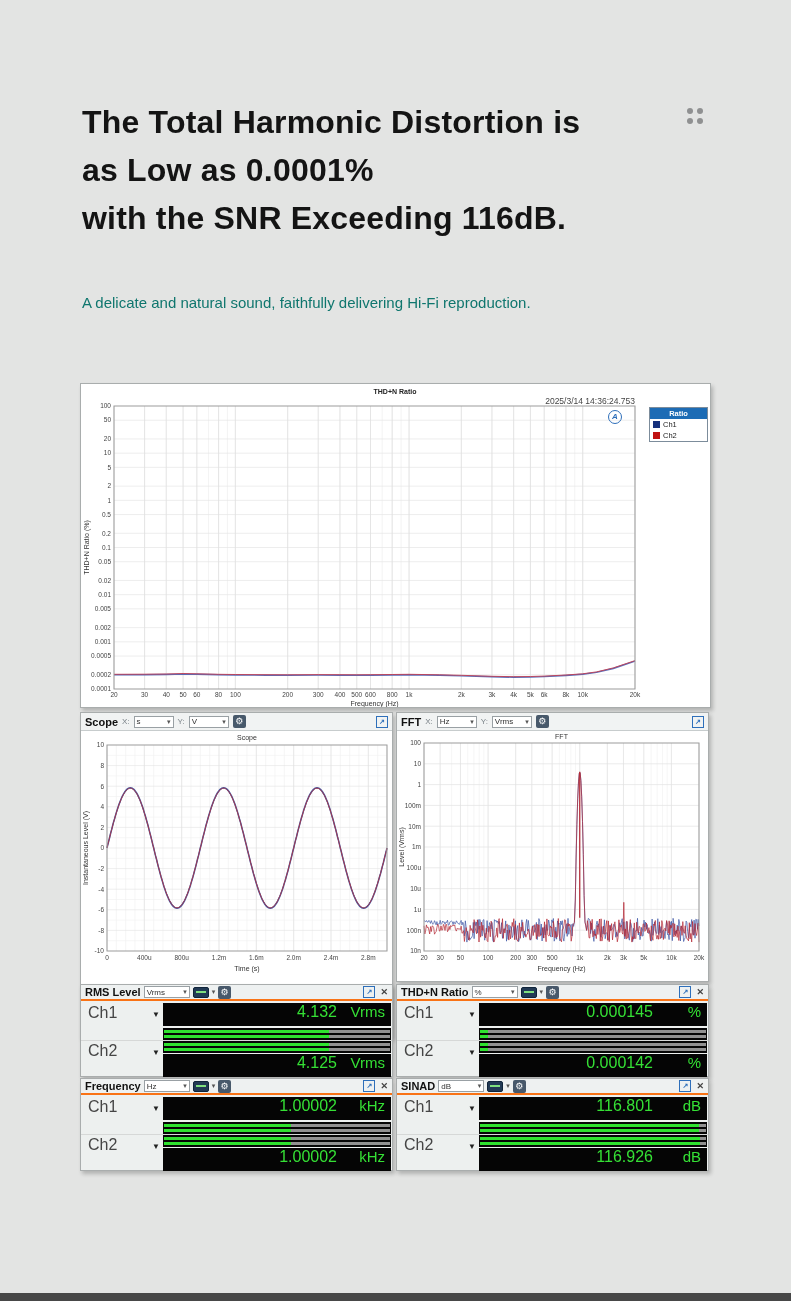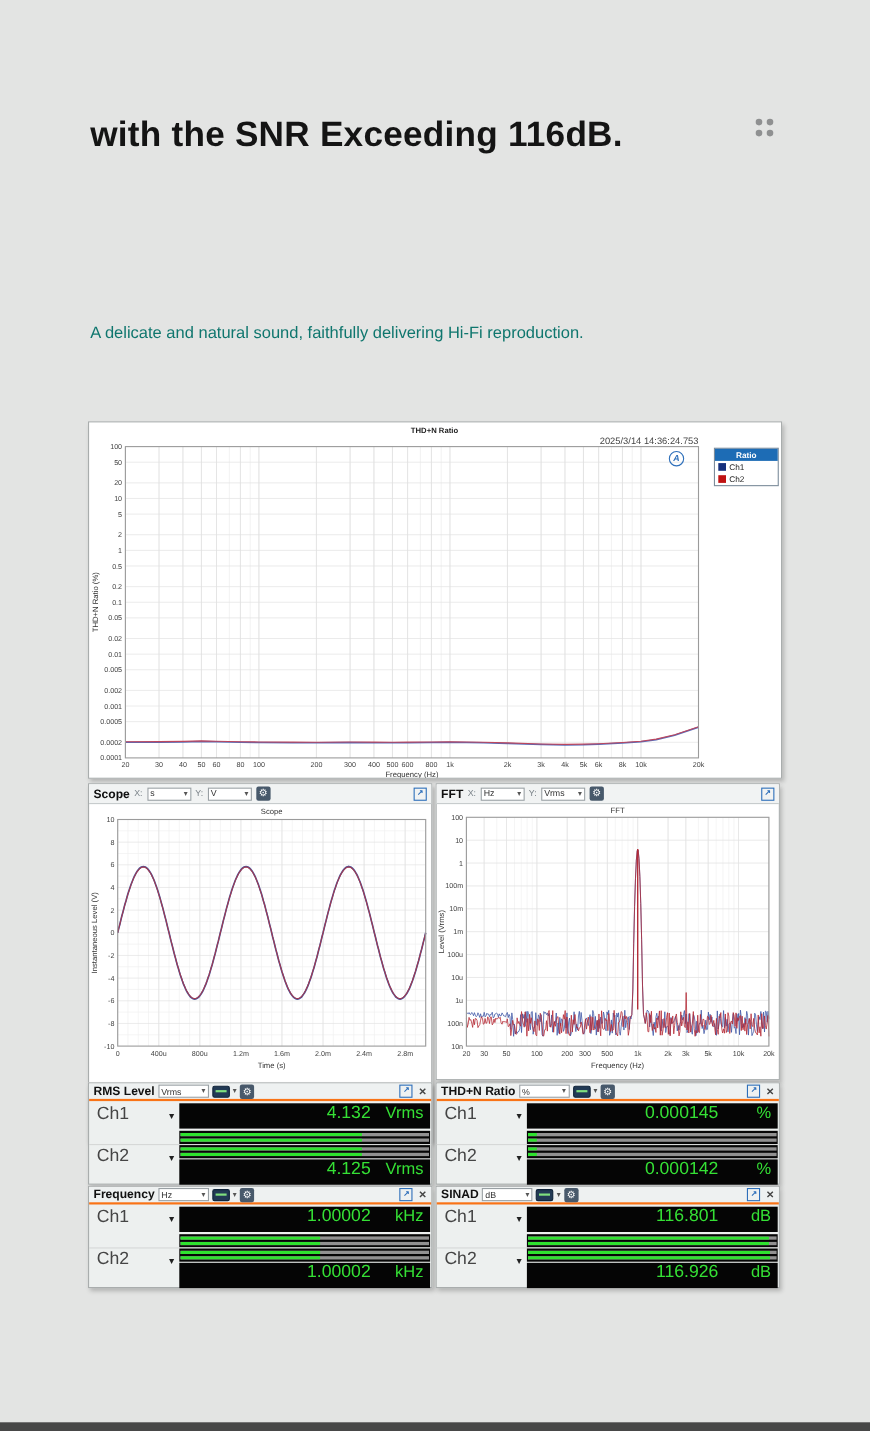--- a/index.html
+++ b/index.html
@@ -59,20 +59,22 @@
   .fill{height:100%;background:#2fe22f;}
   .row-sep{position:absolute;left:0;right:0;top:55px;border-top:1px solid #d6d8d7;}
   .bottom-strip{position:absolute;left:0;bottom:0;width:791px;height:8px;background:#474747;}
 </style>
 </head>
 <body>
 
 <div class="stage">
 
   <div class="headline">
+    <div>The Total Harmonic Distortion is</div>
+    <div>as Low as 0.0001%</div>
     <div>with the SNR Exceeding 116dB.</div>
   </div>
   <div class="dots-icon">
       <i></i>
       <i></i>
       <i></i>
       <i></i>
     </div>
   <div class="subtitle">A delicate and natural sound, faithfully delivering Hi-Fi reproduction.</div>
 

